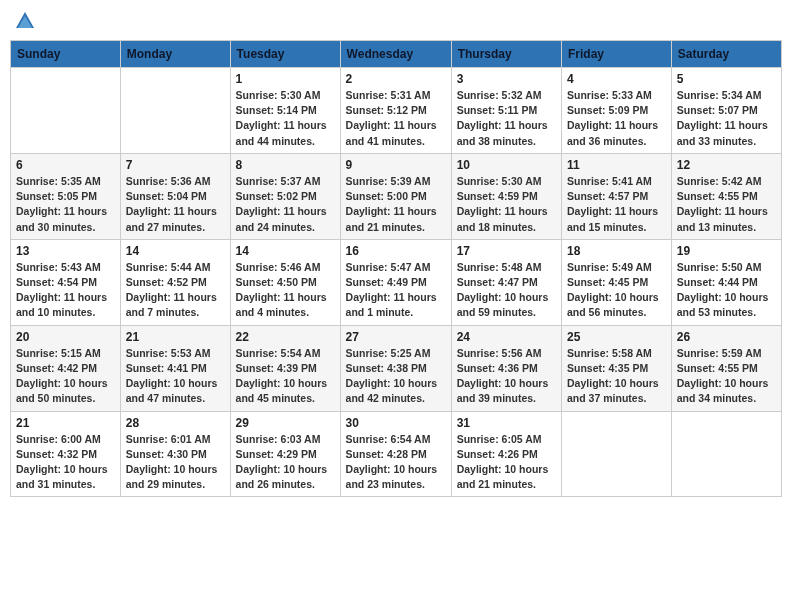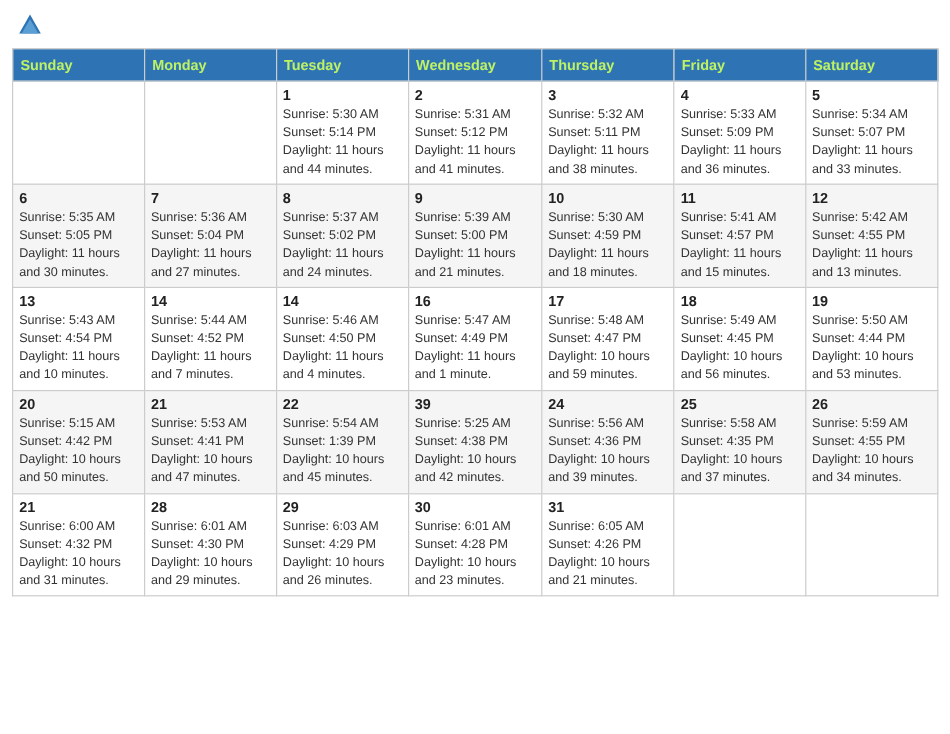--- a/index.html
+++ b/index.html
@@ -52,21 +52,21 @@
       color: #444;
       margin-top: 2px;
     }
     .calendar-table {
       width: 100%;
       border-collapse: collapse;
       font-size: 11px;
     }
     .calendar-table th {
       background: #2e74b5;
-      color: #bef264;
+      color: #0f172a;
       text-align: left;
       padding: 6px 6px;
       font-size: 12px;
       font-weight: bold;
       border: 1px solid #ccc;
     }
     .calendar-table td {
       border: 1px solid #ccc;
       vertical-align: top;
       padding: 4px 5px;
@@ -81,20 +81,21 @@
       font-size: 12px;
       font-weight: bold;
       color: #222;
       display: block;
       margin-bottom: 2px;
     }
     .day-info {
       font-size: 10.5px;
       color: #333;
       line-height: 1.45;
+      font-weight: bold;
     }
     .empty-cell {
       background: #fff !important;
     }
     .row-even td { background: #f0f0f0; }
     .row-odd td { background: #fff; }
   </style>
 </head>
 <body>
 
@@ -258,25 +259,25 @@
         </td>
         <td>
           <span class="day-number">21</span>
           <div class="day-info">Sunrise: 5:53 AM
 Sunset: 4:41 PM
 Daylight: 10 hours and 47 minutes.</div>
         </td>
         <td>
           <span class="day-number">22</span>
           <div class="day-info">Sunrise: 5:54 AM
-Sunset: 1:39 PM
+Sunset: 4:39 PM
 Daylight: 10 hours and 45 minutes.</div>
         </td>
         <td>
-          <span class="day-number">39</span>
+          <span class="day-number">27</span>
           <div class="day-info">Sunrise: 5:25 AM
 Sunset: 4:38 PM
 Daylight: 10 hours and 42 minutes.</div>
         </td>
         <td>
           <span class="day-number">24</span>
           <div class="day-info">Sunrise: 5:56 AM
 Sunset: 4:36 PM
 Daylight: 10 hours and 39 minutes.</div>
         </td>
@@ -307,21 +308,21 @@
 Daylight: 10 hours and 29 minutes.</div>
         </td>
         <td>
           <span class="day-number">29</span>
           <div class="day-info">Sunrise: 6:03 AM
 Sunset: 4:29 PM
 Daylight: 10 hours and 26 minutes.</div>
         </td>
         <td>
           <span class="day-number">30</span>
-          <div class="day-info">Sunrise: 6:01 AM
+          <div class="day-info">Sunrise: 6:54 AM
 Sunset: 4:28 PM
 Daylight: 10 hours and 23 minutes.</div>
         </td>
         <td>
           <span class="day-number">31</span>
           <div class="day-info">Sunrise: 6:05 AM
 Sunset: 4:26 PM
 Daylight: 10 hours and 21 minutes.</div>
         </td>
         <td class="empty-cell"></td>

